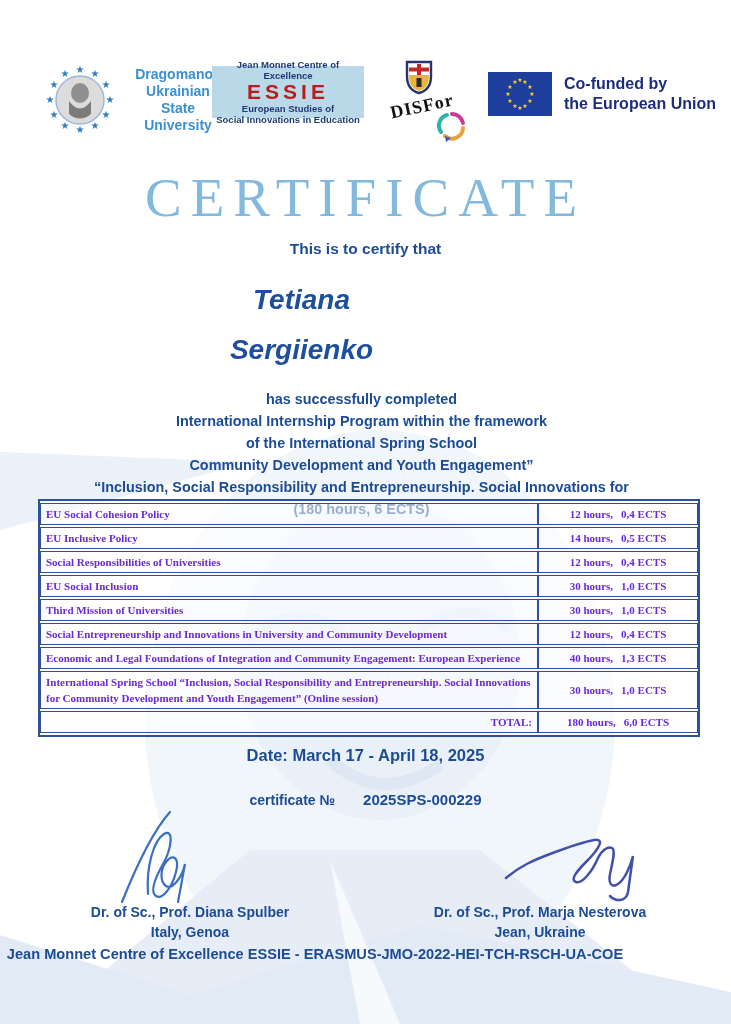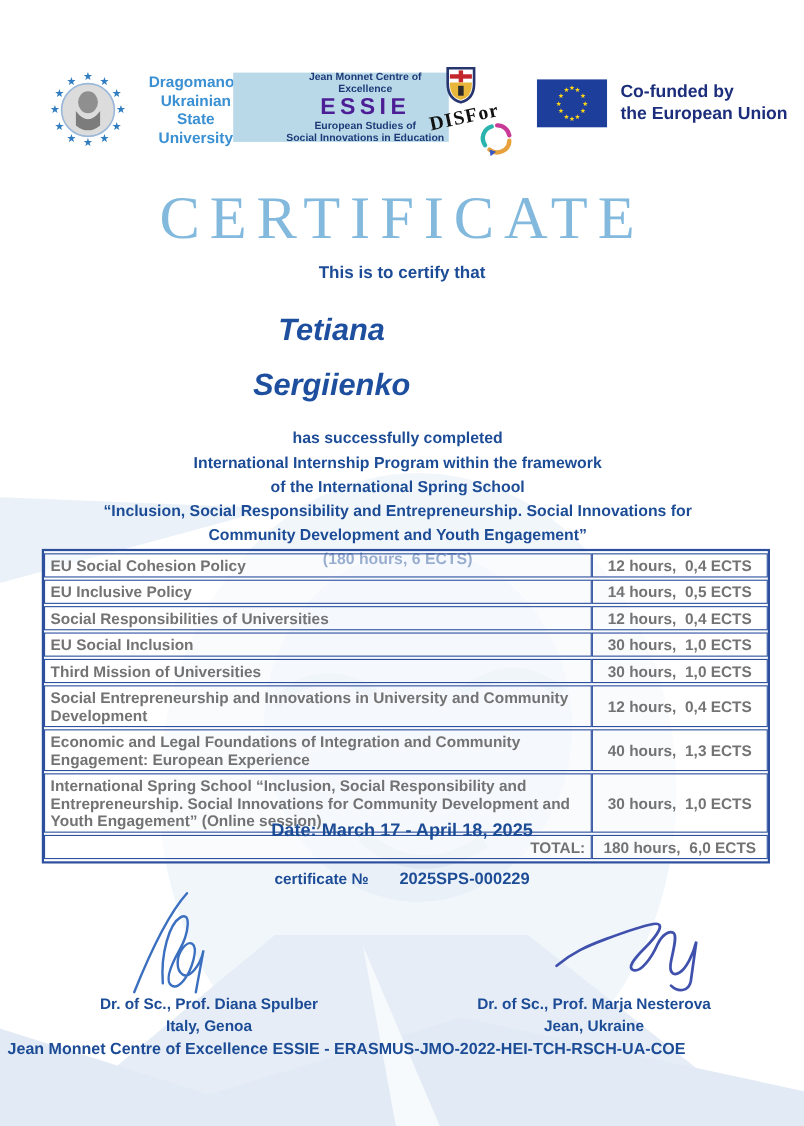--- a/index.html
+++ b/index.html
@@ -8,24 +8,24 @@
     background:#ffffff;
     font-family:"Liberation Sans", sans-serif;
   }
   .watermark{position:absolute;inset:0;z-index:0;pointer-events:none;}
   .content{position:absolute;inset:0;z-index:1;}
 
   
   .hdr{position:absolute;top:56px;left:0;width:731px;height:95px;}
   .logo-drago{position:absolute;left:42px;top:6px;display:flex;align-items:center;gap:8px;}
   .drago-text{width:104px;text-align:center;font-weight:bold;font-size:14px;line-height:17px;color:#3a90d2;}
-  .logo-essie{position:absolute;left:212px;top:10px;width:152px;height:63px;background:#b9d9e9;
-    display:flex;flex-direction:column;justify-content:center;text-align:center;padding-left:44px;}
+  .logo-essie{position:absolute;left:212px;top:10px;width:152px;height:52px;background:#b9d9e9;
+    display:flex;flex-direction:column;justify-content:center;text-align:center;}
   .essie-top{font-size:9.5px;font-weight:bold;color:#1d3a77;}
-  .essie-acronym{font-size:21px;font-weight:bold;letter-spacing:4px;color:#4c1d95;line-height:22px;}
+  .essie-acronym{font-size:21px;font-weight:bold;letter-spacing:4px;color:#b91c1c;line-height:22px;}
   .essie-sub{font-size:9.5px;font-weight:bold;color:#1d3a77;line-height:11px;}
   .logo-disfor{position:absolute;left:388px;top:2px;width:88px;height:88px;}
   .disfor-shield{position:absolute;left:16px;top:2px;}
   .disfor-word{position:absolute;left:2px;top:38px;font-family:"Liberation Serif",serif;
     font-weight:bold;font-size:18px;color:#111;transform:rotate(-12deg);letter-spacing:1px;}
   .disfor-arrows{position:absolute;left:46px;top:52px;}
   .logo-eu{position:absolute;left:488px;top:16px;display:flex;align-items:center;gap:12px;}
   .eu-text{font-size:16px;font-weight:bold;color:#1c2e7b;line-height:20px;}
 
   
@@ -40,22 +40,22 @@
 
   
   .program{position:absolute;top:388px;left:0;width:723px;text-align:center;
     font-size:14.4px;font-weight:bold;color:#1d4c96;line-height:22px;}
 
   
   .table-wrap{position:absolute;left:38px;top:499px;width:658px;
     border:2px solid #2c4f9e;background:rgba(255,255,255,0.55);}
   table.courses{width:100%;border-collapse:separate;border-spacing:0 2px;}
   table.courses td{border:1.4px solid #2c4f9e;
-    font-family:Liberation Sans, sans-serif;font-weight:bold;font-size:14px;
-    color:#737373;padding:2px 5px;vertical-align:middle;line-height:16px;}
+    font-family:Liberation Serif, serif;font-weight:bold;font-size:11px;
+    color:#6d28d9;padding:2px 5px;vertical-align:middle;line-height:16px;}
   td.hours-cell{width:148px;text-align:center;white-space:nowrap;}
   td.hours-cell .ects{margin-left:8px;}
   td.total-cell{text-align:right;padding-right:7px;}
 
   
   .date-line{position:absolute;top:746px;left:0;width:731px;text-align:center;
     font-size:16.5px;font-weight:bold;color:#1d4c96;}
   .cert-no{position:absolute;top:791px;left:0;width:731px;text-align:center;
     font-size:14px;font-weight:bold;color:#1d4c96;}
   .cert-no .num{margin-left:28px;font-size:15px;}
@@ -169,22 +169,22 @@
 
   <div class="cert-title">CERTIFICATE</div>
   <div class="certify">This is to certify that</div>
   <div class="name name1">Tetiana</div>
   <div class="name name2">Sergiienko</div>
 
   <div class="program">
     <div>has successfully completed</div>
     <div>International Internship Program within the framework</div>
     <div>of the International Spring School</div>
+    <div>Community Development and Youth Engagement”</div>
     <div>“Inclusion, Social Responsibility and Entrepreneurship. Social Innovations for</div>
-    <div>Community Development and Youth Engagement”</div>
     <div>(180 hours, 6 ECTS)</div>
   </div>
 
   <div class="table-wrap">
     <table class="courses">
       <tbody>
         <tr>
           <td class="course-cell">EU Social Cohesion Policy</td>
           <td class="hours-cell"><span>12 hours,</span><span class="ects">0,4 ECTS</span></td>
         </tr>

